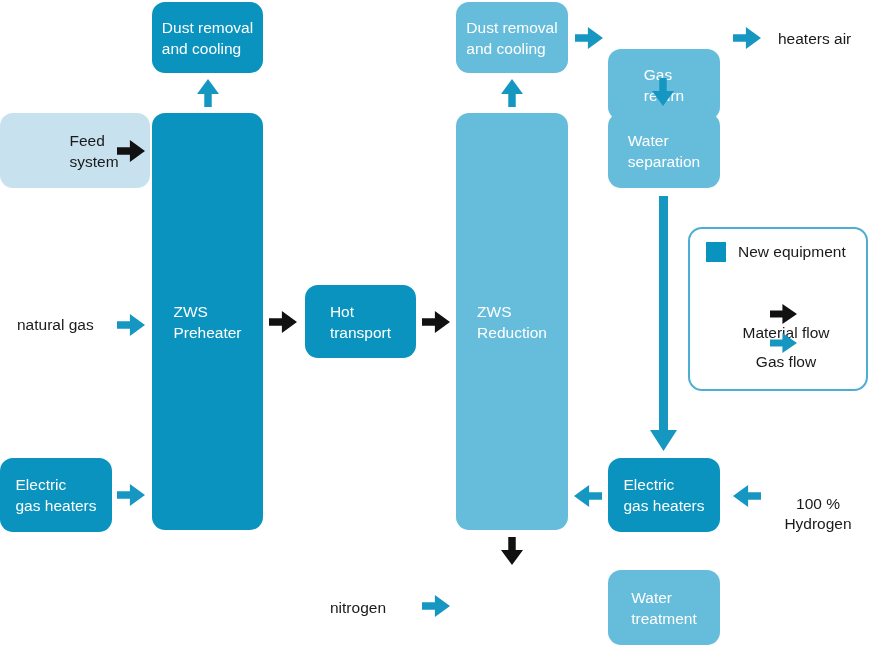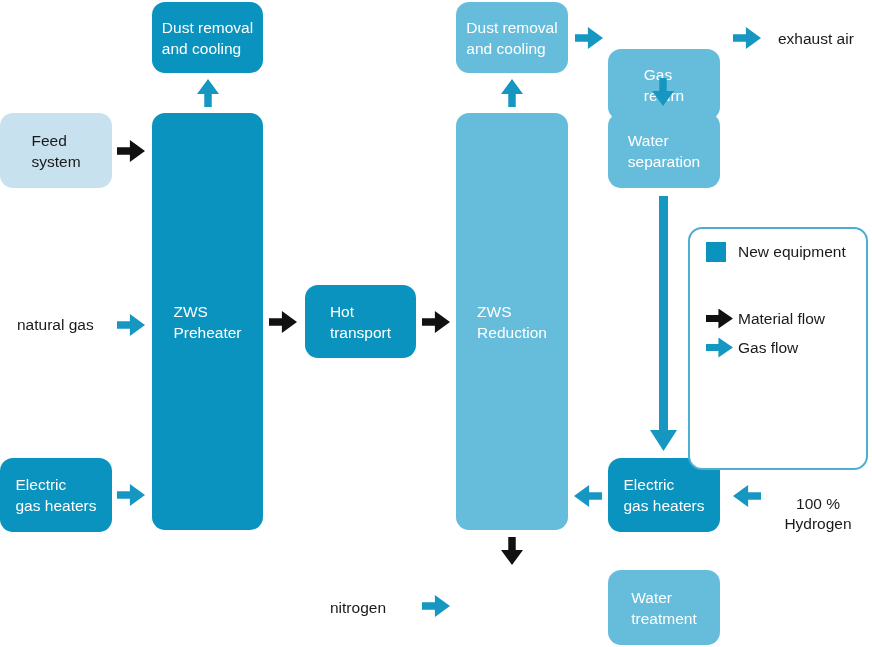--- a/index.html
+++ b/index.html
@@ -37,47 +37,47 @@
     position:absolute; left:659px; top:196px; width:9px; height:236px;
     background:var(--gas_flow);
   }
   .longline-head {
     position:absolute; left:650px; top:430px; width:27px; height:21px;
     background:var(--gas_flow);
     clip-path:polygon(0 0, 100% 0, 50% 100%);
   }
 
   .legend {
-    position:absolute; left:688px; top:227px; width:180px; height:243px;
+    position:absolute; left:688px; top:227px; width:180px; height:164px;
     border:2px solid var(--legend_border); border-radius:14px;
     box-sizing:border-box; background:#ffffff;
     padding:8px 0 16px 16px;
   }
   .lg-row { display:flex; align-items:center; height:30px; font-size:15.5px; color:#1a1a1a; }
-  .lg-flow-row { display:flex; align-items:center; height:29px; font-size:15.5px; color:#1a1a1a; }
+  .lg-flow-row { display:flex; align-items:center; height:29px; font-size:15.5px; color:#1a1a1a;flex-direction:column; }
   .lg-spacer { height:37px; }
   .lg-swatch { width:20px; height:20px; margin-right:12px; flex:0 0 auto; }
   .lg-swatch.new       { background:var(--new_equipment); }
   .lg-swatch.modified  { background:var(--modified); }
   .lg-swatch.unchanged { background:var(--unchanged); }
   .lg-arrow {
     width:27px; height:20px; margin-right:5px; flex:0 0 auto;
     clip-path:polygon(0 33%, 46% 33%, 46% 0, 100% 50%, 46% 100%, 46% 67%, 0 67%);
   }
   .lg-arrow.material { background:var(--material_flow); }
   .lg-arrow.gas      { background:var(--gas_flow); }
 </style>
 </head>
 <body>
 
 <div class="canvas">
 
   <div class="box new" style="left:152px; top:2px;   width:111px; height:71px;">Dust removal
 and cooling</div>
-  <div class="box unchanged" style="left:0px;   top:113px; width:112px; height:75px;">Feed
+  <div class="box unchanged" style="left:0px;   top:113px; width:112px; height:75px;padding-left:38px;">Feed
 system</div>
   <div class="box new" style="left:152px; top:113px; width:111px; height:417px;">ZWS
 Preheater</div>
   <div class="box new" style="left:0px;   top:458px; width:112px; height:74px;">Electric
 gas heaters</div>
   <div class="box new" style="left:305px; top:285px; width:111px; height:73px;">Hot
 transport</div>
   <div class="box modified" style="left:456px; top:2px;   width:112px; height:71px;">Dust removal
 and cooling</div>
   <div class="box modified" style="left:456px; top:113px; width:112px; height:417px;">ZWS
@@ -85,21 +85,21 @@
   <div class="box modified" style="left:608px; top:2px;   width:112px; height:71px;margin-top:47px;">Gas
 return</div>
   <div class="box modified" style="left:608px; top:113px; width:112px; height:75px;">Water
 separation</div>
   <div class="box new" style="left:608px; top:458px; width:112px; height:74px;">Electric
 gas heaters</div>
   <div class="box modified" style="left:608px; top:570px; width:112px; height:75px;">Water
 treatment</div>
 
   <div class="side-label" style="left:17px;  top:315px;">natural gas</div>
-  <div class="side-label" style="left:778px; top:29px;">exhaust air</div>
+  <div class="side-label" style="left:778px; top:29px;">heaters air</div>
   <div class="side-label" style="left:768px; top:473px; width:100px; text-align:center;margin-top:21px;">100 %
 Hydrogen</div>
   <div class="side-label" style="left:330px; top:598px;">nitrogen</div>
 
   <div class="arrow h right material" style="left:117px; top:140px;"></div>
   <div class="arrow h right gas" style="left:117px; top:314px;"></div>
   <div class="arrow h right gas" style="left:117px; top:484px;"></div>
   <div class="arrow v up gas" style="left:197px; top:79px;"></div>
   <div class="arrow h right material" style="left:269px; top:311px;"></div>
   <div class="arrow h right material" style="left:422px; top:311px;"></div>

